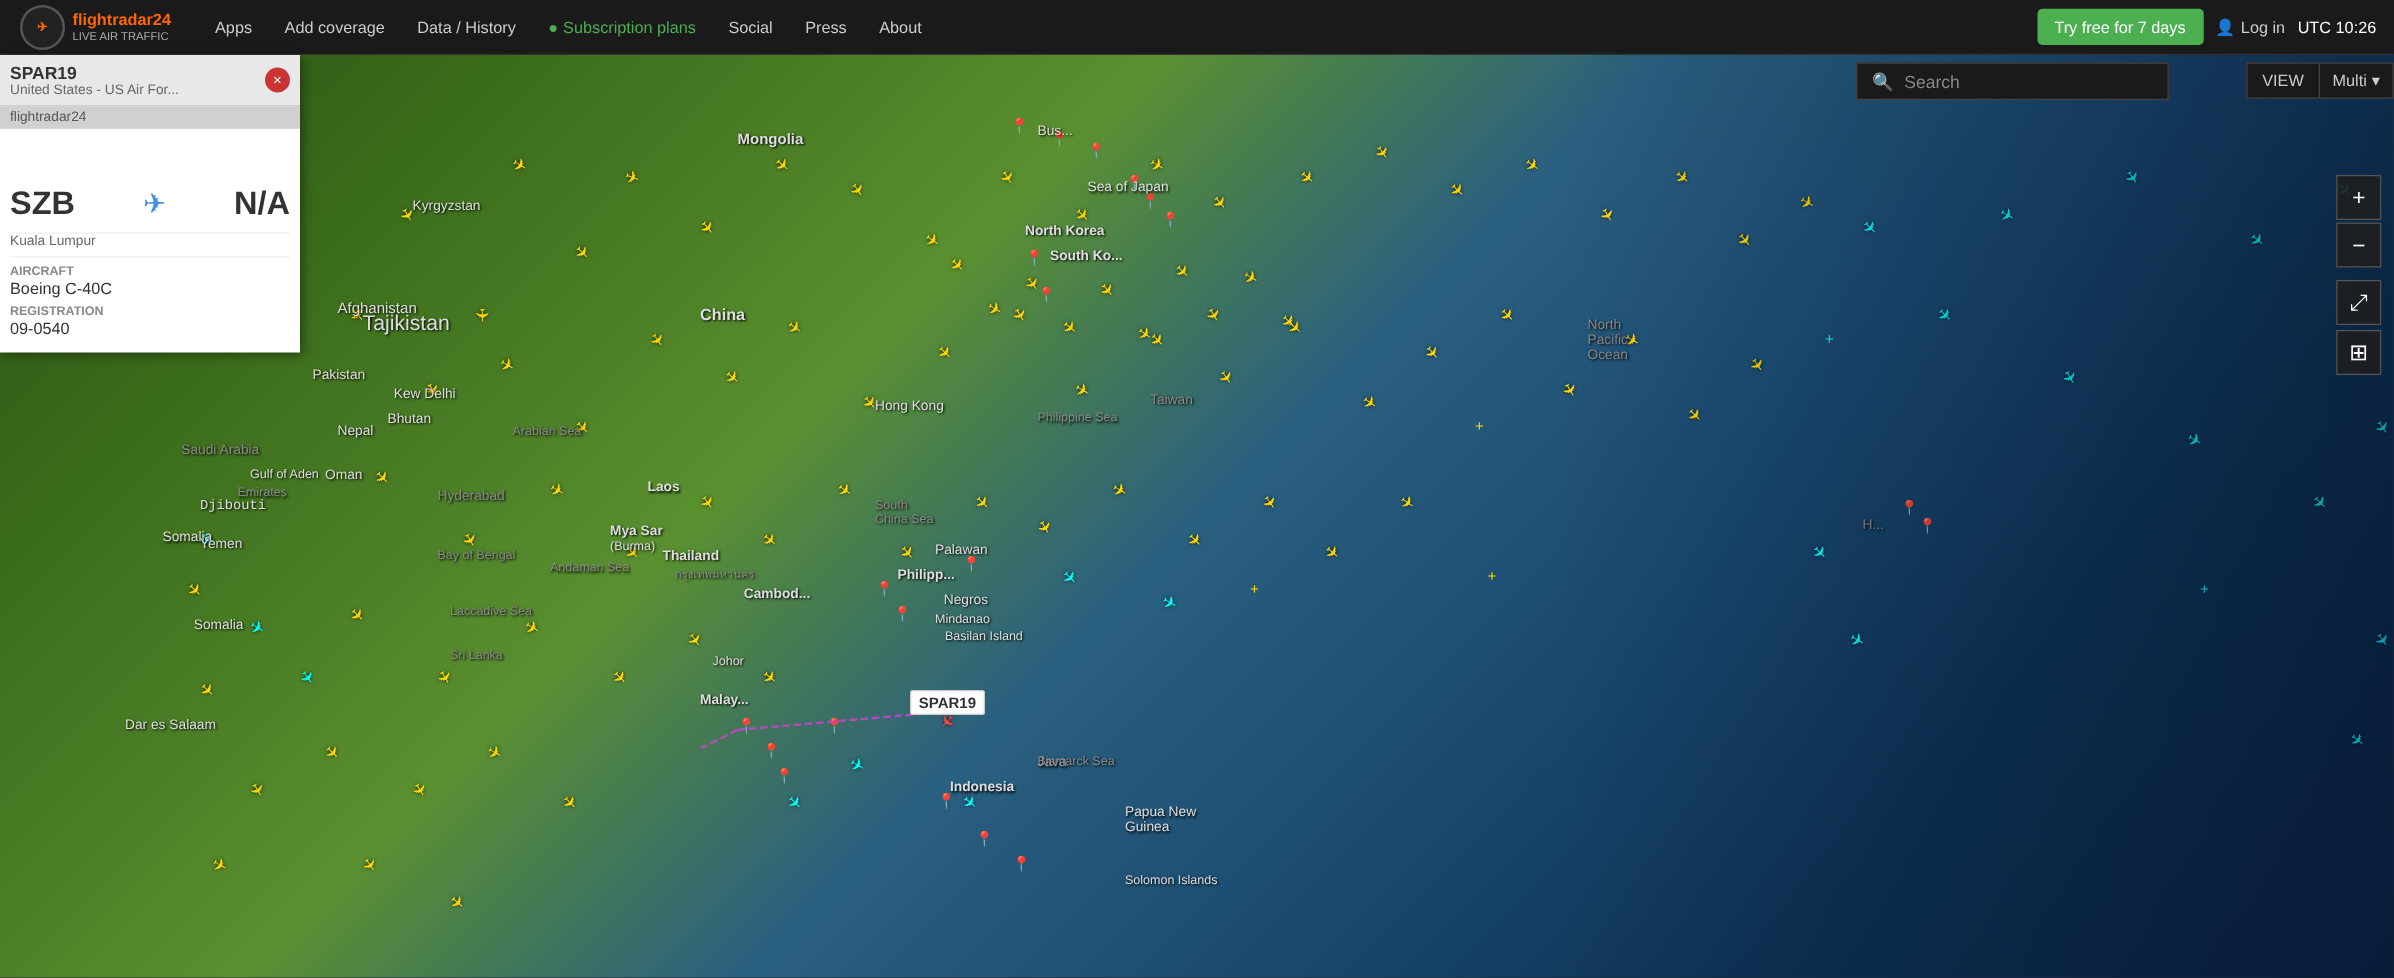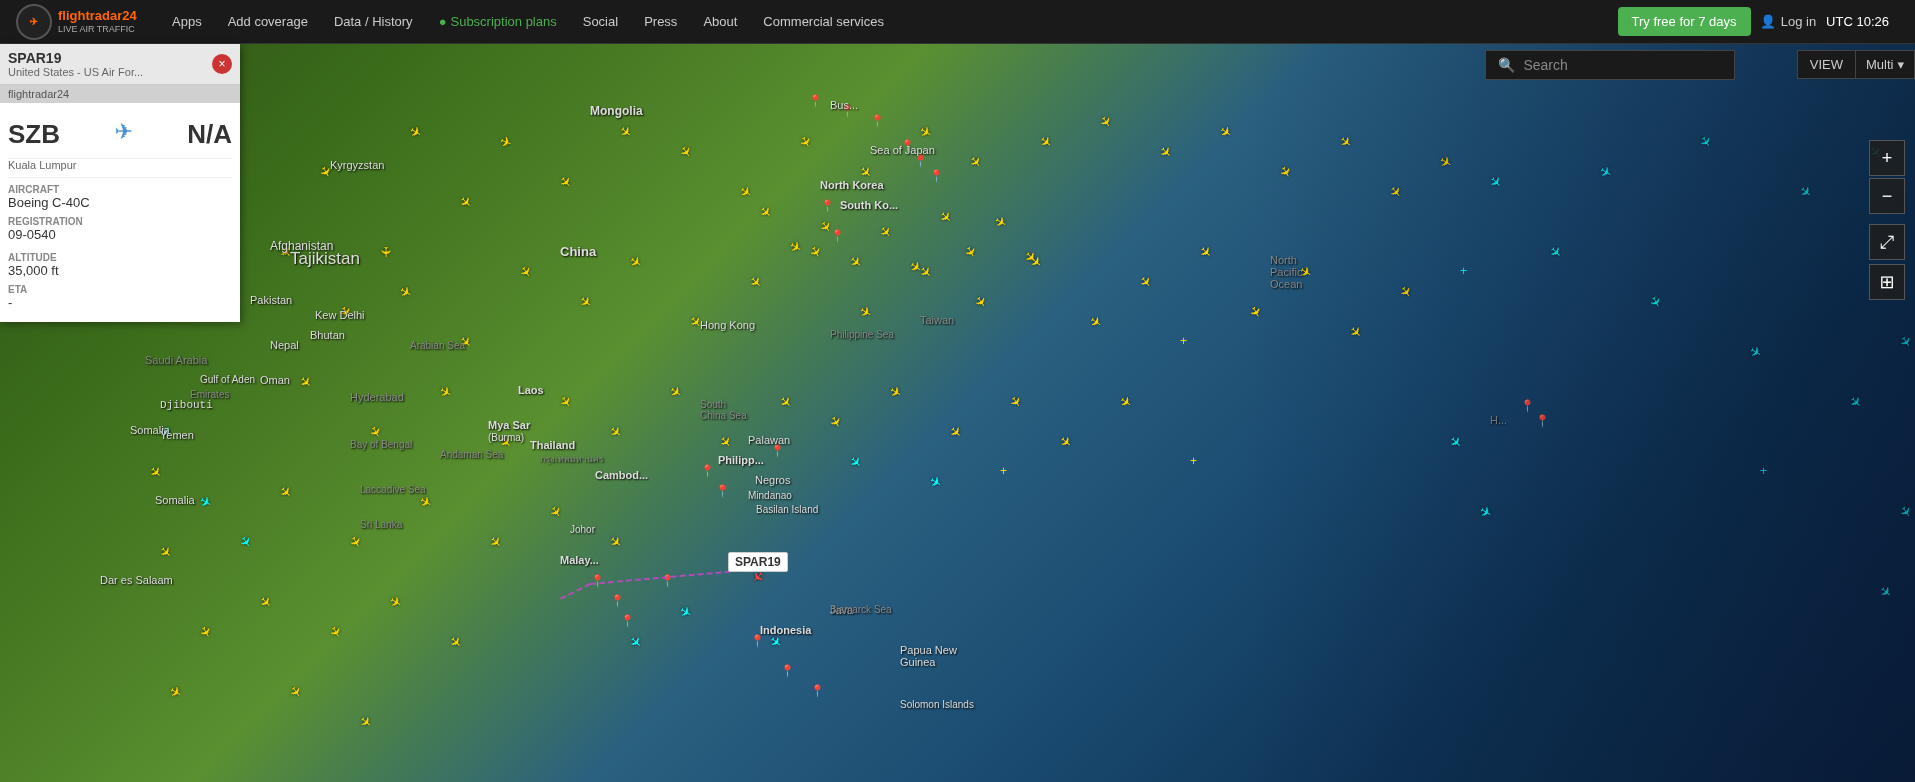--- a/index.html
+++ b/index.html
@@ -20,21 +20,21 @@
       color: #ff6600; font-size: 10px; font-weight: bold; margin-right: 6px;
     }
     #navbar .logo-text { color: #fff; font-size: 11px; line-height: 1.2; }
     #navbar .logo-text .brand { font-size: 13px; font-weight: bold; color: #ff6600; }
     #navbar .logo-text .sub { font-size: 9px; color: #aaa; }
     #navbar nav { display: flex; align-items: center; gap: 2px; flex: 1; }
     #navbar nav a {
       color: #ccc; text-decoration: none; font-size: 13px; padding: 0 12px; height: 44px;
       display: flex; align-items: center; transition: background 0.2s;
     }
-    #navbar .nav-right { display: flex; align-items: center; gap: 10px; padding-right: 26px; }
+    #navbar .nav-right { display: flex; align-items: center; gap: 10px; padding-right: 14px; }
     #navbar .try-btn {
       background: #4CAF50; color: #fff; border: none; border-radius: 4px;
       padding: 7px 14px; font-size: 13px; cursor: pointer; white-space: nowrap;
     }
     #navbar .login-btn {
       color: #ccc; font-size: 13px; display: flex; align-items: center; gap: 4px; cursor: pointer;
     }
     #navbar .utc-time { color: #fff; font-size: 13px; white-space: nowrap; }
 
     
@@ -73,22 +73,22 @@
       background: #cc3333; color: #fff; border: none; border-radius: 50%;
       width: 20px; height: 20px; cursor: pointer; font-size: 12px; display: flex;
       align-items: center; justify-content: center;
     }
     #panel-sub-header {
       background: #d0d0d0; padding: 3px 8px; font-size: 11px; color: #555;
       display: flex; justify-content: space-between;
     }
     #panel-body { padding: 8px; }
     #route-row {
-      display: flex; justify-content: space-between;
-      padding: 8px 0; border-bottom: 1px solid #eee;
+      display: flex; align-items: center; justify-content: space-between;
+      padding: 8px 0; border-bottom: 1px solid #eee; margin-top: 28px;
     }
     .route-airport { font-size: 26px; font-weight: bold; color: #333; }
     .route-separator {
       display: flex; flex-direction: column; align-items: center; gap: 2px;
     }
     .route-separator .plane-icon { font-size: 22px; color: #4a90d9; }
     .route-dest { font-size: 26px; font-weight: bold; color: #333; }
     #dest-label { font-size: 11px; color: #666; padding-bottom: 6px; border-bottom: 1px solid #eee; }
     .info-row { margin-top: 6px; }
     .info-label { font-size: 10px; color: #888; text-transform: uppercase; font-weight: bold; }
@@ -177,21 +177,20 @@
     <a href="#">Apps</a>
     <a href="#">Add coverage</a>
     <a href="#">Data / History</a>
     <a href="#" style="color:#4CAF50;">
       <span style="color:#4CAF50; margin-right:4px;">●</span>
         <span>Subscription plans</span>
     </a>
     <a href="#">Social</a>
     <a href="#">Press</a>
     <a href="#">About</a>
-    <a href="#">Commercial services</a>
   </nav>
   <div class="nav-right">
     <button class="try-btn">Try free for 7 days</button>
     <div class="login-btn">
       <span>👤</span>
       <span>Log in</span>
     </div>
     <div class="utc-time">
       <span>UTC</span> <span>10:26</span>
     </div>
@@ -425,30 +424,20 @@
     <div id="dest-label">Kuala Lumpur</div>
     <div class="info-row">
       <div class="info-label">AIRCRAFT</div>
       <div class="info-value">Boeing C-40C</div>
     </div>
     <div class="info-row">
       <div class="info-label">REGISTRATION</div>
       <div class="info-value">09-0540</div>
     </div>
     <div style="display:flex;gap:8px;align-items:flex-start;">
-      <div style="flex:1;">
-        <div class="info-row">
-          <div class="info-label">ALTITUDE</div>
-          <div class="info-value">35,000 ft</div>
-        </div>
-        <div class="info-row">
-          <div class="info-label">ETA</div>
-          <div class="info-value">-</div>
-        </div>
-      </div>
     </div>
   </div>
 </div>
 
 <div id="search-bar">
   <span class="search-icon">🔍</span>
   <input type="text" placeholder="Search" style="">
 </div>
 
 <div id="view-controls">

